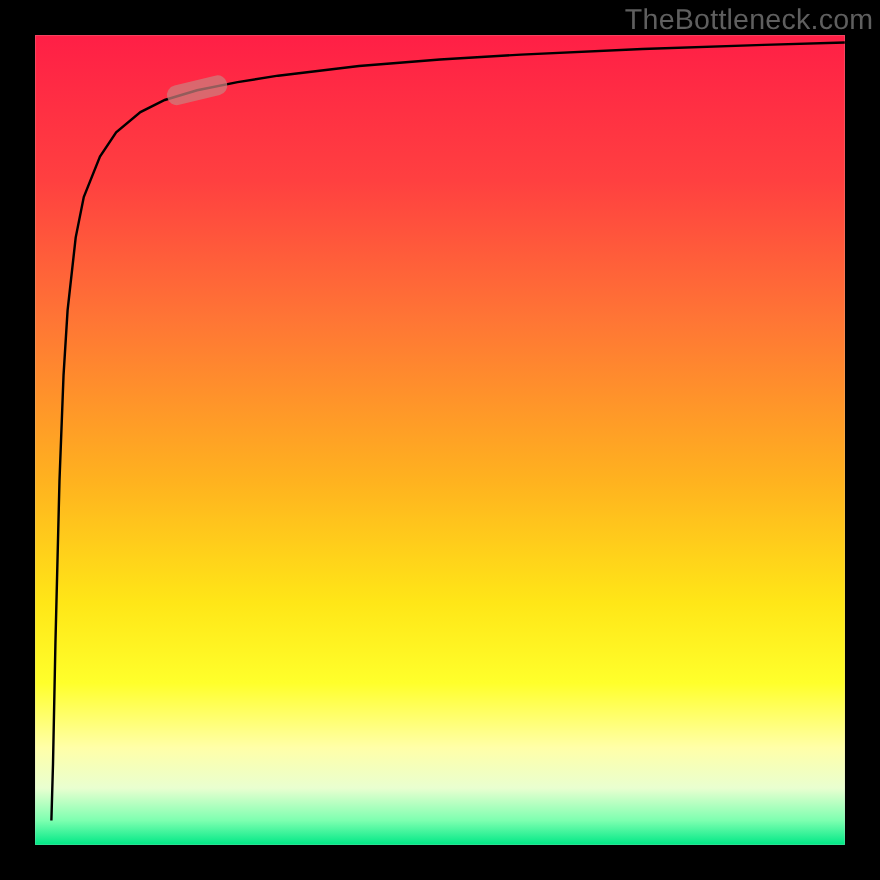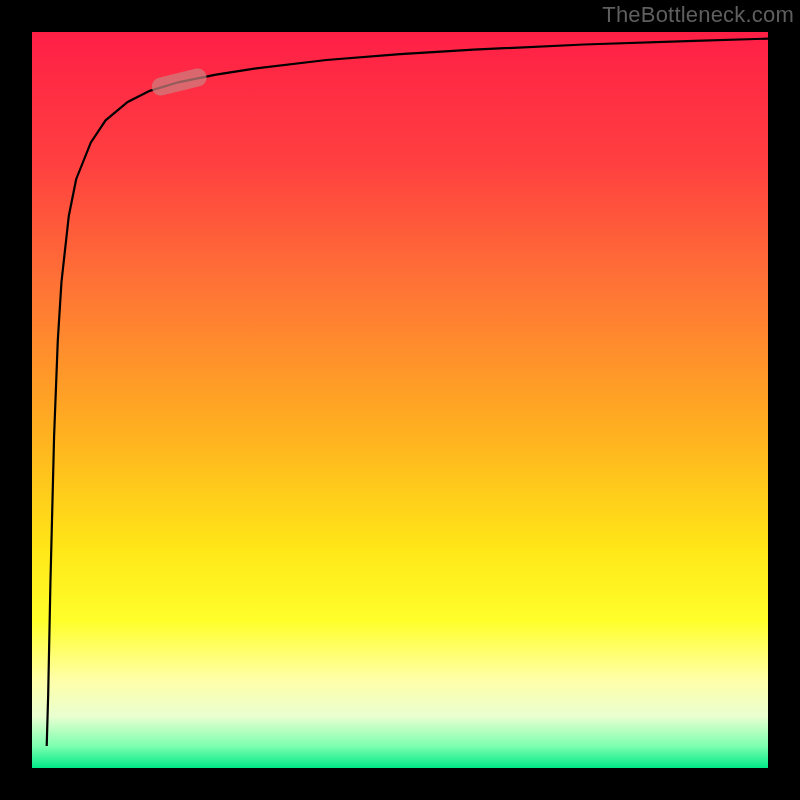--- a/index.html
+++ b/index.html
@@ -70,21 +70,21 @@
   .marker {
     fill: #cc807e;
     fill-opacity: 0.72;
     stroke: none;
   }
   .watermark {
     position: absolute;
     top: 2px;
     right: 6px;
     color: #5f5f5f;
-    font-size: 22px;
+    font-size: 26px;
     font-weight: 400;
     letter-spacing: 0.2px;
     user-select: none;
   }
 </style>
 </head>
 <body>
 
 <div class="stage">
   <div class="frame-top"></div>

